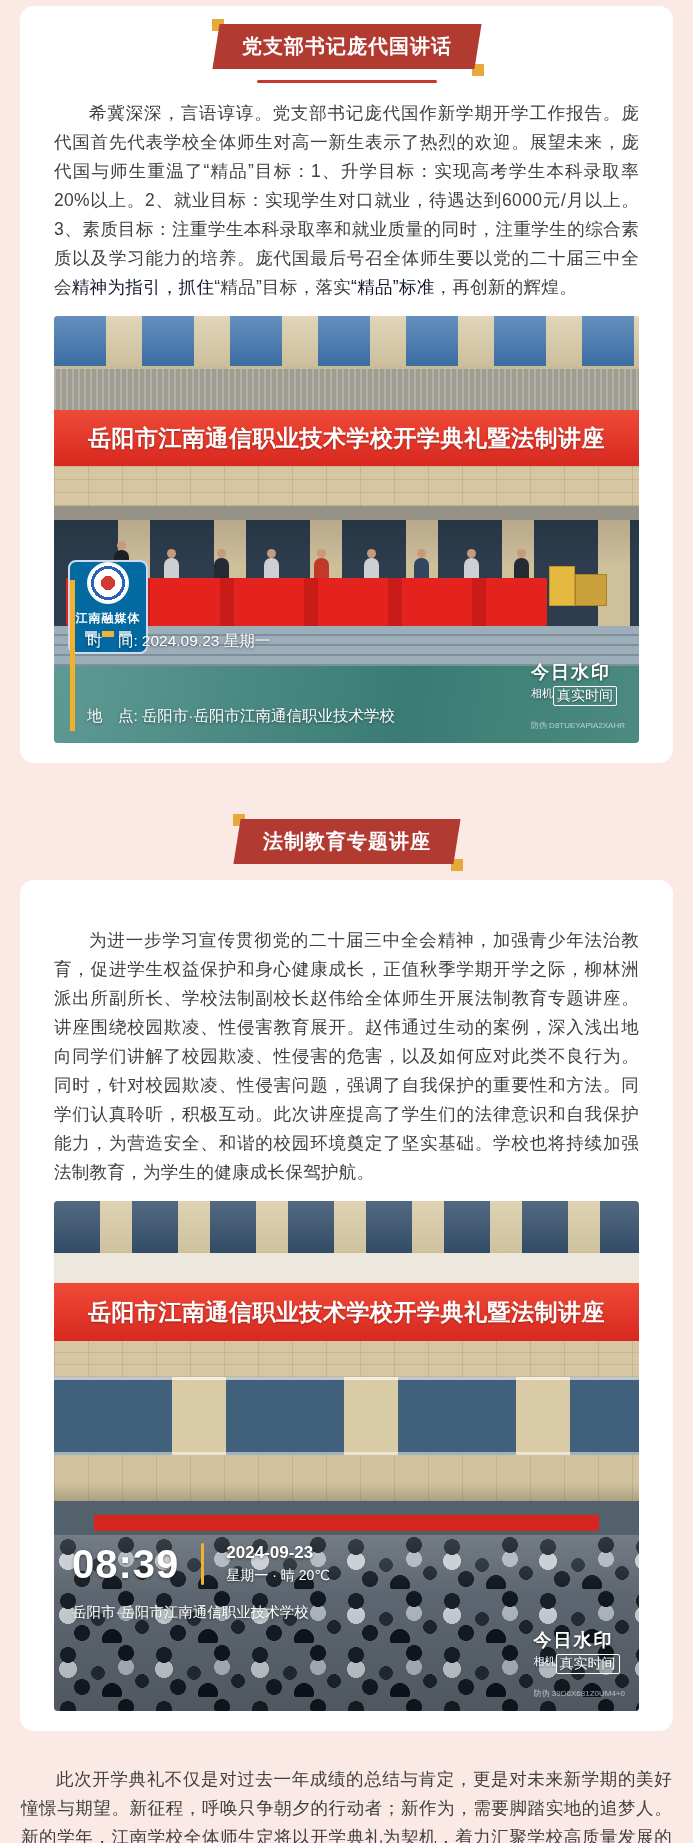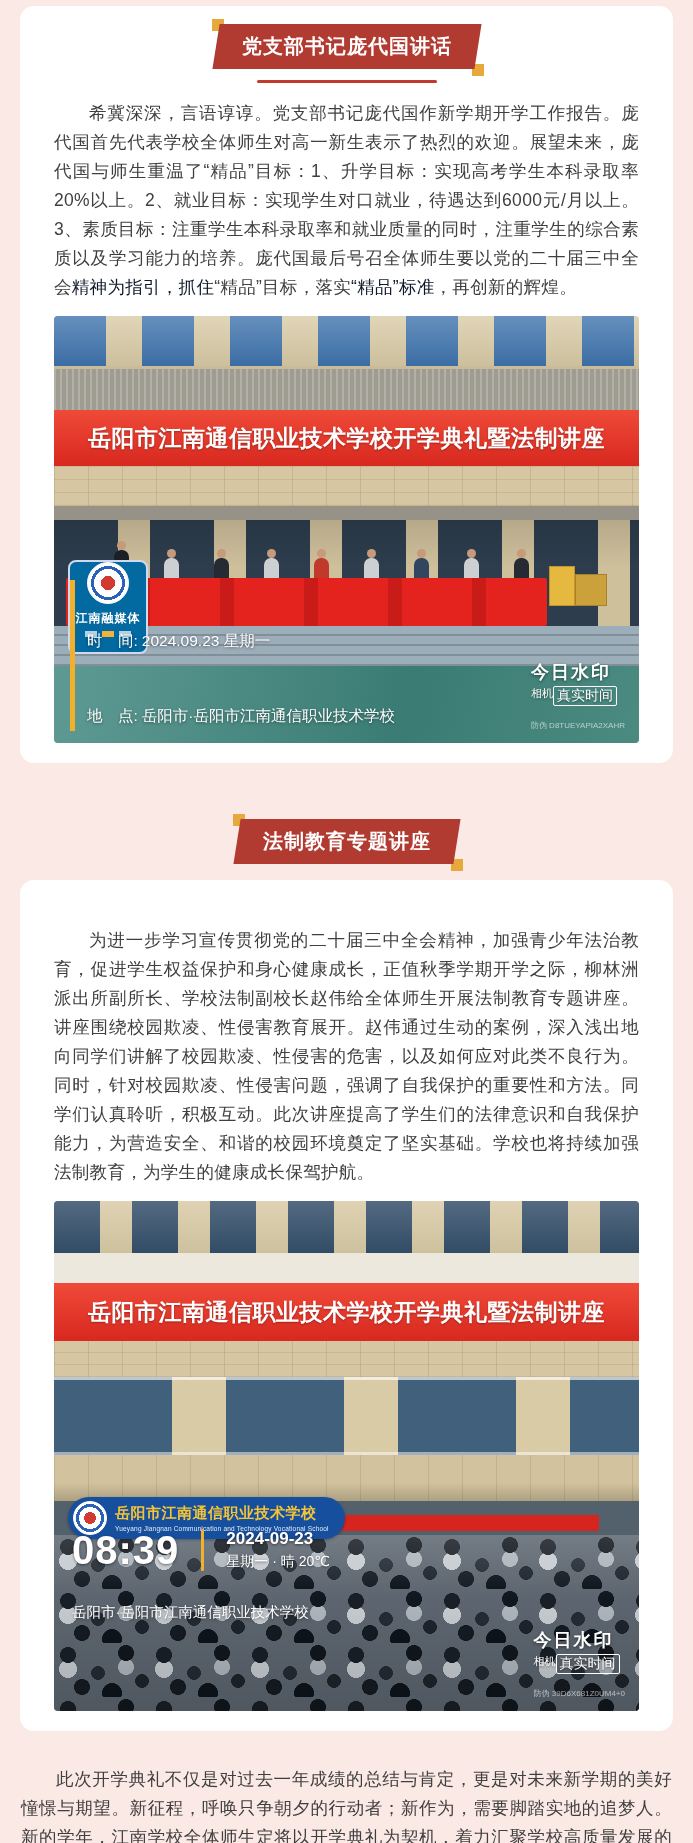--- a/index.html
+++ b/index.html
@@ -167,21 +167,21 @@
   .ph2 .crowd::before{content:"";position:absolute;inset:0;
     background:linear-gradient(rgba(255,255,255,.14),rgba(0,0,0,0) 35%,rgba(0,0,0,.15));}
 
   .sch-badge{position:absolute;left:14px;top:296px;display:flex;align-items:center;gap:8px;
     background:#164f9e;border-radius:21px;padding:4px 16px 4px 5px;z-index:3;box-shadow:0 1px 3px rgba(0,0,0,.3);}
   .sch-logo{width:32px;height:32px;border-radius:50%;border:1px solid #fff;
     background:radial-gradient(circle,#d03a30 0 6px,#fff 6px 11px,#2a62b8 11px 14px,#fff 14px);}
   .sch-cn{color:#f6c437;font-weight:bold;font-size:15px;letter-spacing:.5px;white-space:nowrap;}
   .sch-en{color:#e8ecf5;font-size:6.5px;letter-spacing:.2px;white-space:nowrap;margin-top:2px;}
 
-  .time-wrap{position:absolute;left:18px;top:328px;display:flex;align-items:center;gap:22px;
+  .time-wrap{position:absolute;left:18px;top:342px;display:flex;align-items:center;gap:22px;
     color:#fff;text-shadow:0 1px 3px rgba(0,0,0,.5);z-index:3;}
   .time-big{font-size:40px;font-weight:bold;letter-spacing:1px;line-height:1;}
   .time-div{width:3px;height:42px;background:#f2b12d;border-radius:2px;}
   .time-date{font-size:17px;font-weight:bold;}
   .time-wd{font-size:14px;margin-top:4px;}
   .ph2 .loc{position:absolute;left:18px;top:402px;color:#fff;font-size:14.5px;
     text-shadow:0 1px 3px rgba(0,0,0,.5);z-index:3;}
 
   
   .closing{margin:34px 21px 0;font-size:17.5px;line-height:29px;letter-spacing:.3px;
@@ -276,27 +276,20 @@
     <div class="photo ph2">
       <div class="abs win-top"></div>
       <div class="abs white-band"></div>
       <div class="abs red-banner">岳阳市江南通信职业技术学校开学典礼暨法制讲座</div>
       <div class="abs wall3"></div>
       <div class="abs winrow"></div>
       <div class="abs wall4"></div>
       <div class="abs stage"></div>
       <div class="abs crowd"></div>
 
-      <div class="sch-badge">
-        <div class="sch-logo"></div>
-        <div>
-          <div class="sch-cn">岳阳市江南通信职业技术学校</div>
-          <div class="sch-en">Yueyang Jiangnan Communication and Technology Vocational School</div>
-        </div>
-      </div>
 
       <div class="time-wrap">
         <div class="time-big">08:39</div>
         <div class="time-div"></div>
         <div>
           <div class="time-date">2024-09-23</div>
           <div class="time-wd">星期一 · 晴 20℃</div>
         </div>
       </div>
 

